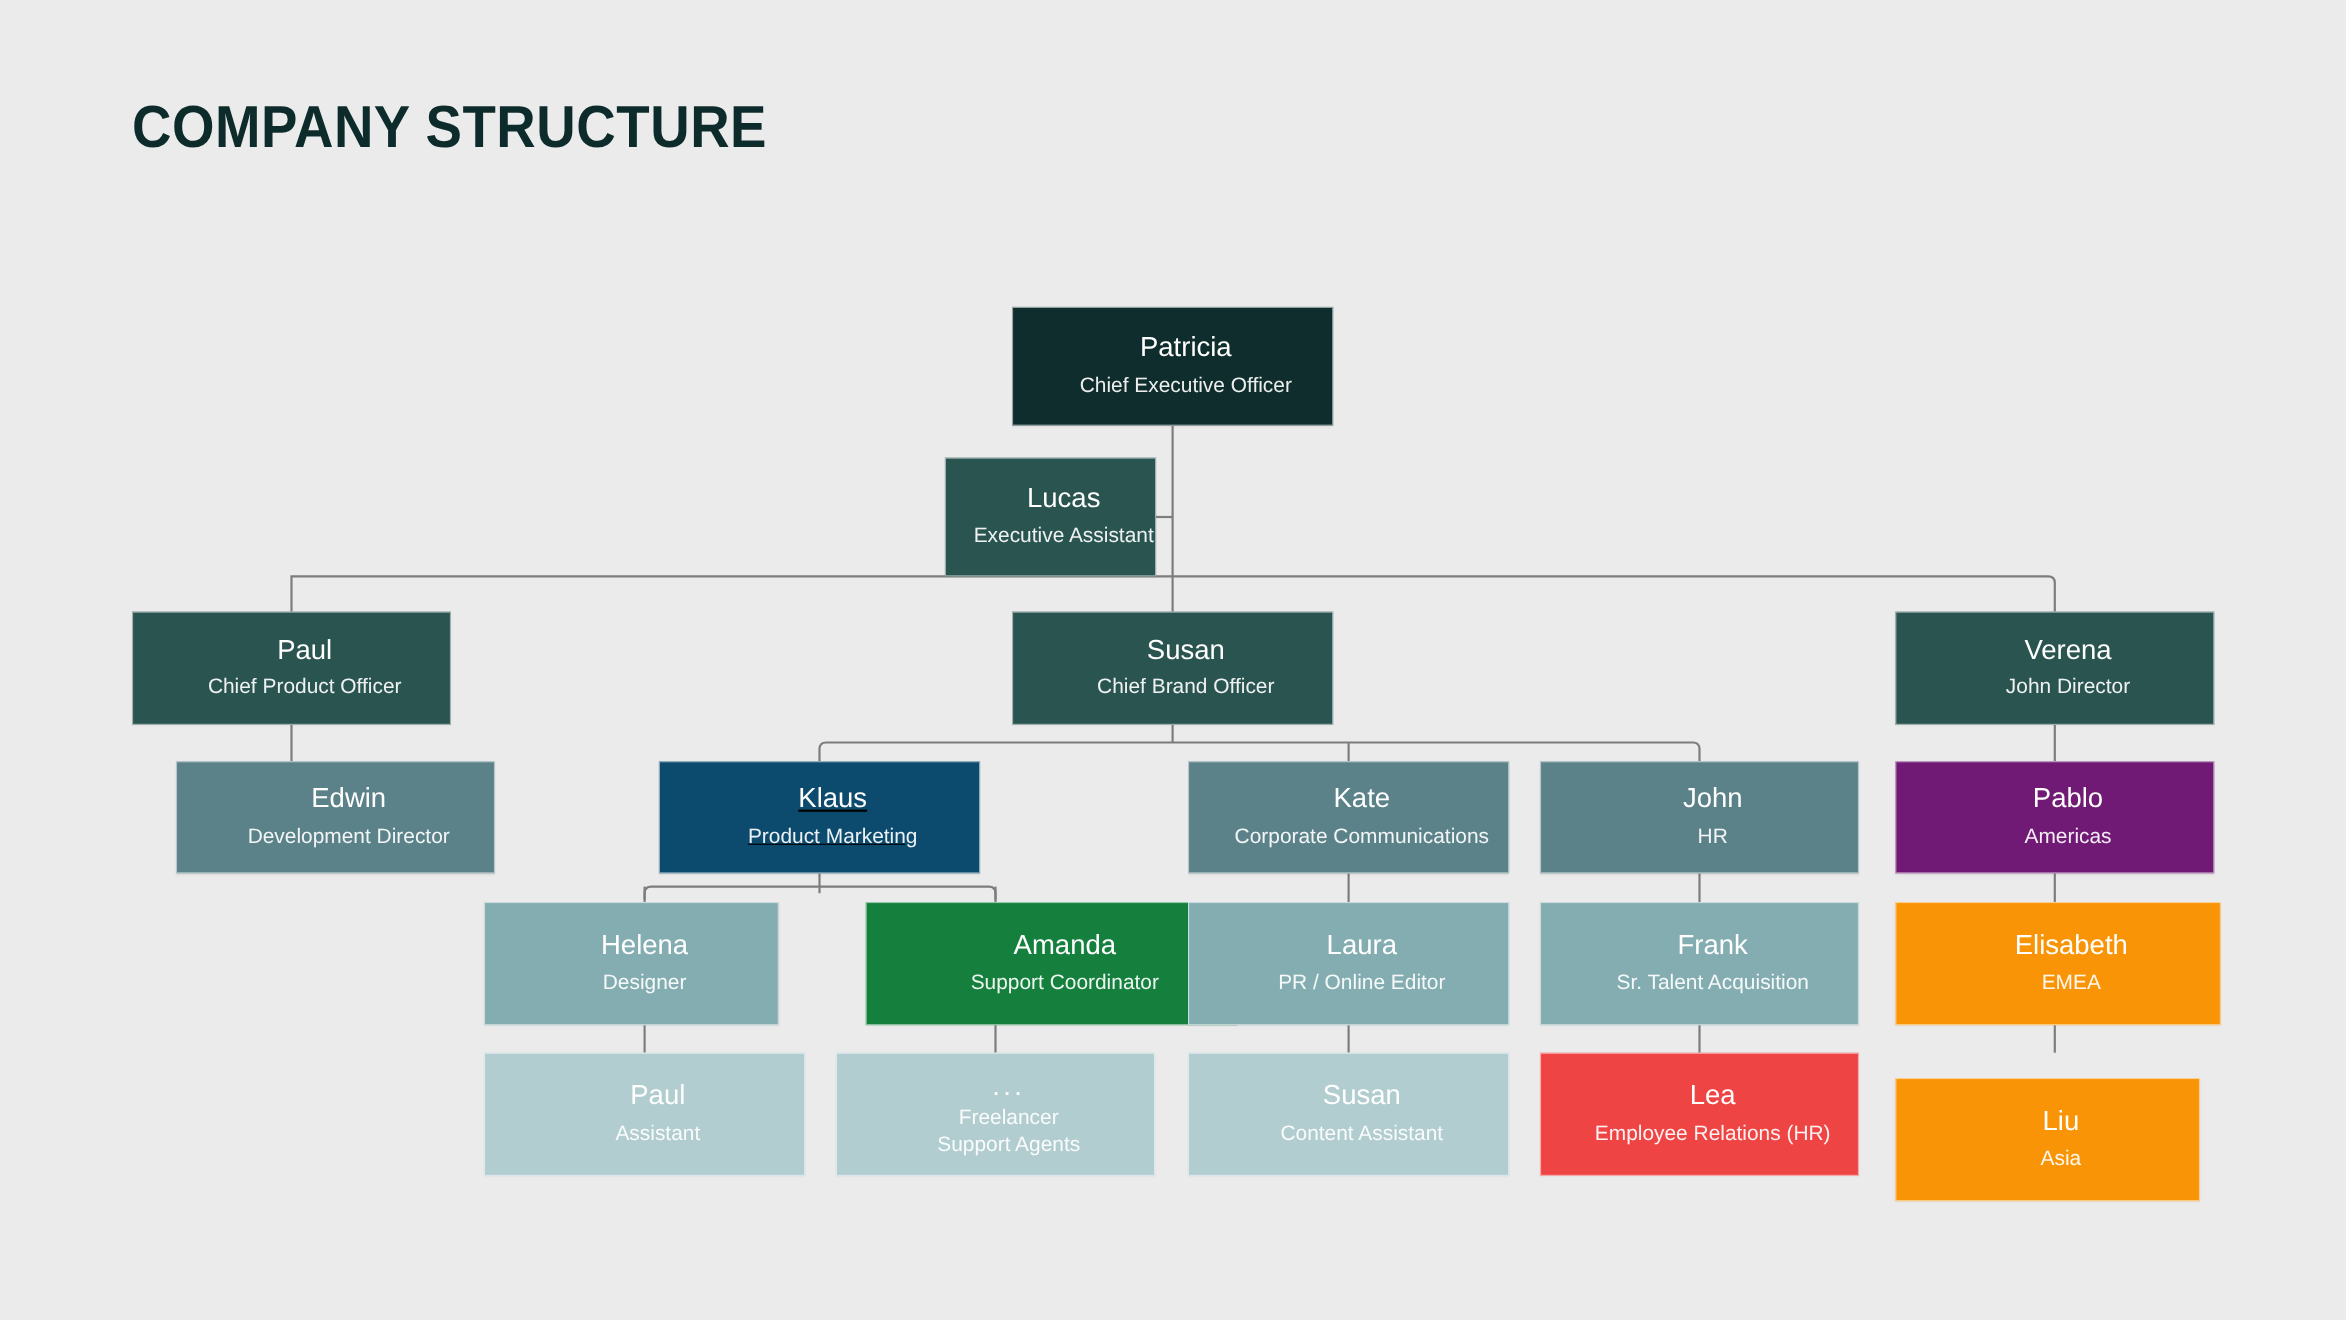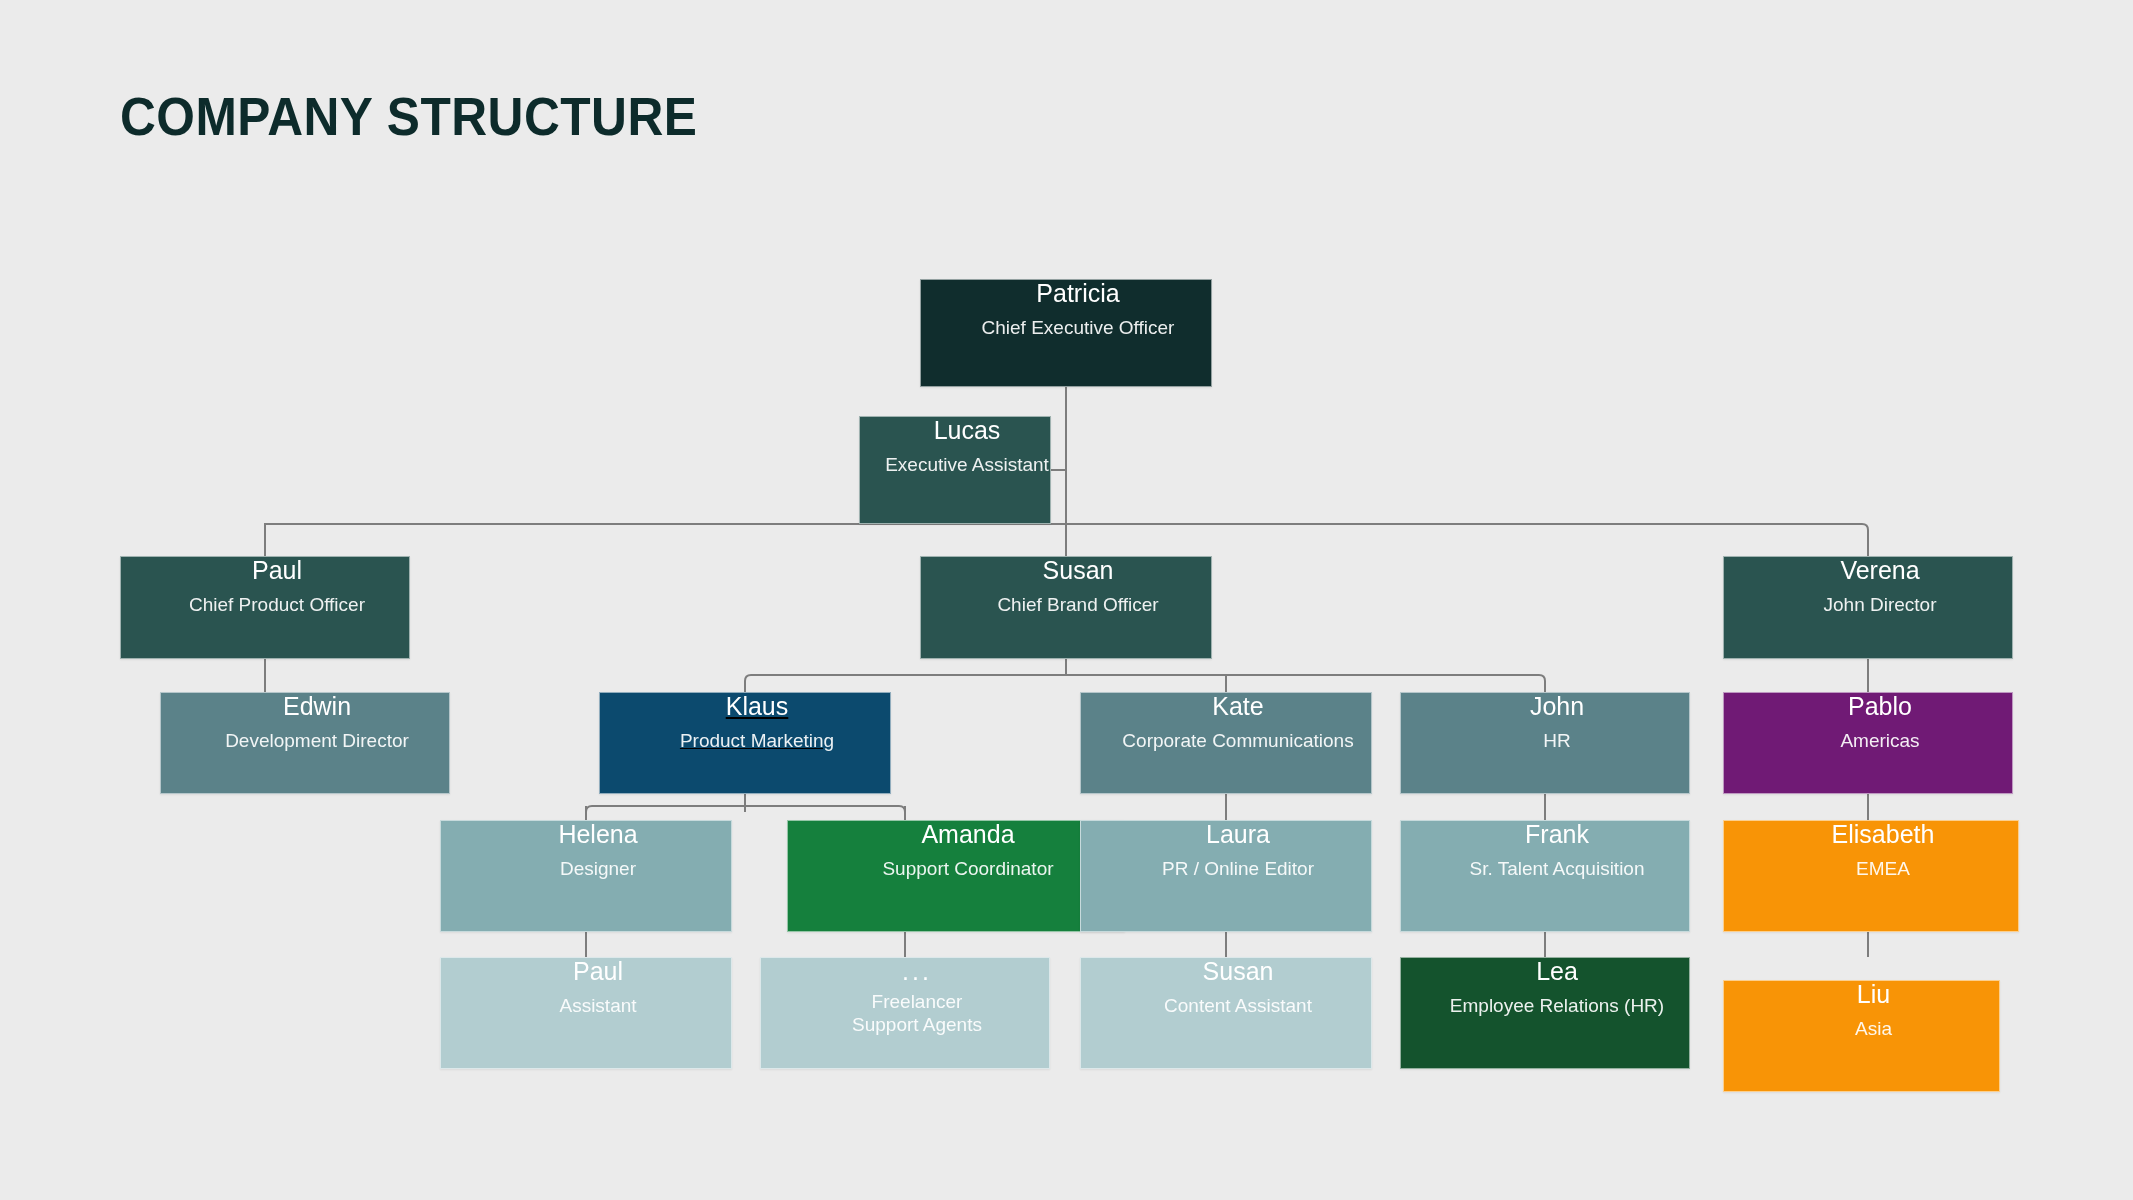--- a/index.html
+++ b/index.html
@@ -41,21 +41,21 @@
     height: 1200px;
     pointer-events: none;
   }
 
   .node {
     position: absolute;
     box-sizing: border-box;
     display: flex;
     flex-direction: column;
     align-items: center;
-    justify-content: flex-start;
+    justify-content: center;
     text-align: center;
     border: 1px solid rgba(255,255,255,0.55);
     box-shadow: 0 1px 2px rgba(0,0,0,0.07);
     overflow: hidden;
     padding-left: 24px;
   }
   .node .nm {
     font-size: 25px;
     color: #ffffff;
     line-height: 1.1;
@@ -165,21 +165,21 @@
   <div class="node" style="left:1400px; top:692px; width:290px; height:102px; background:#5b8289;">
     <div class="nm">John</div>
     <div class="rl">HR</div>
   </div>
 
   <div class="node" style="left:1723px; top:692px; width:290px; height:102px; background:#701a75;">
     <div class="nm">Pablo</div>
     <div class="rl">Americas</div>
   </div>
 
-  <div class="node" style="left:440px; top:820px; width:292px; height:112px; background:#84adb1;">
+  <div class="node" style="left:440px; top:820px; width:268px; height:112px; background:#84adb1;">
     <div class="nm">Helena</div>
     <div class="rl">Designer</div>
   </div>
 
   <div class="node" style="left:787px; top:820px; width:338px; height:112px; background:#15803d;">
     <div class="nm">Amanda</div>
     <div class="rl">Support Coordinator</div>
   </div>
 
   <div class="node" style="left:1400px; top:820px; width:290px; height:112px; background:#84adb1;">
@@ -206,21 +206,21 @@
     <div class="nm">...</div>
     <div class="rl">Freelancer</div>
     <div class="rl2">Support Agents</div>
   </div>
 
   <div class="node" style="left:1080px; top:957px; width:292px; height:112px; background:#b2cdd0;">
     <div class="nm">Susan</div>
     <div class="rl">Content Assistant</div>
   </div>
 
-  <div class="node" style="left:1400px; top:957px; width:290px; height:112px; background:#14532d;">
+  <div class="node" style="left:1400px; top:957px; width:290px; height:112px; background:#ef4444;">
     <div class="nm">Lea</div>
     <div class="rl">Employee Relations (HR)</div>
   </div>
 
   <div class="node" style="left:1723px; top:980px; width:277px; height:112px; background:#f89406;">
     <div class="nm">Liu</div>
     <div class="rl">Asia</div>
   </div>
 
 </div>

